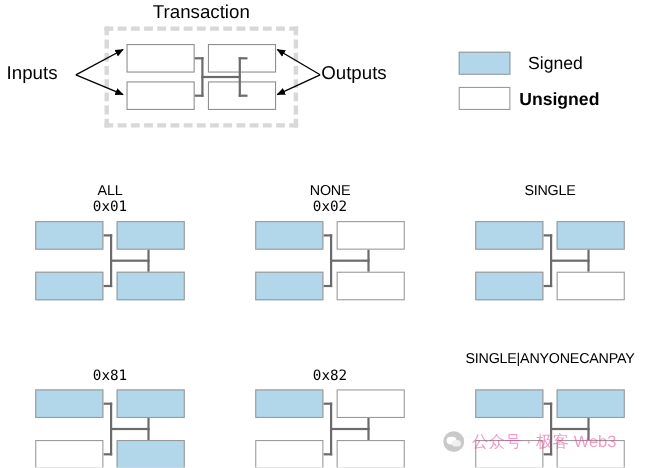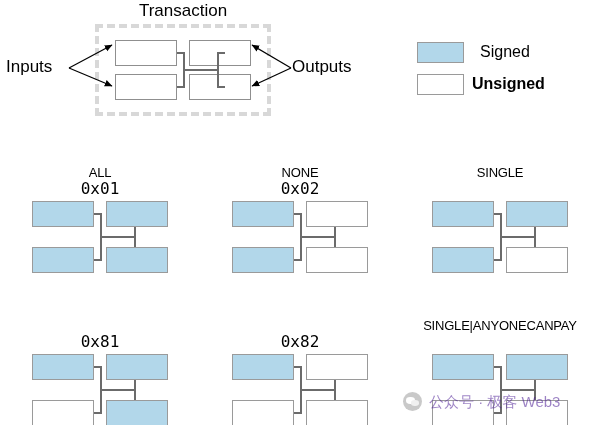--- a/index.html
+++ b/index.html
@@ -88,21 +88,21 @@
     height: 425px;
     pointer-events: none;
   }
 
   
   #legend { position: absolute; left: 417px; top: 36px; }
   .legend-row {
     position: relative;
     height: 32px;
     display: flex;
-    align-items: center;
+    align-items: flex-end;
   }
   .legend-swatch {
     width: 47px;
     height: 21px;
     box-sizing: border-box;
     border: 1px solid #9a9a9a;
     background: #ffffff;
     flex: none;
   }
   .legend-swatch.signed { background: #b2d7ea; }
@@ -127,21 +127,21 @@
     white-space: nowrap;
     letter-spacing: -0.2px;
   }
   .panel-code {
     position: absolute;
     left: 0;
     top: 17px;
     width: 200px;
     text-align: center;
     font-family: "DejaVu Sans Mono", "Liberation Mono", monospace;
-    font-size: 16px;
+    font-size: 13px;
     line-height: 14px;
     white-space: nowrap;
   }
   .panel-diagram {
     position: absolute;
     left: 0;
     top: 36px;
     width: 200px;
     height: 72px;
   }
@@ -190,21 +190,21 @@
     left: 403px;
     top: 392px;
     display: flex;
     align-items: center;
     opacity: 0.55;
   }
   #watermark-text {
     margin-left: 7px;
     font-size: 15px;
     line-height: 18px;
-    color: #4c1d95;
+    color: #ec4899;
     white-space: nowrap;
   }
   .wechat-badge {
     width: 19px;
     height: 19px;
     border-radius: 50%;
     background: #9d9d9d;
     position: relative;
     flex: none;
   }

